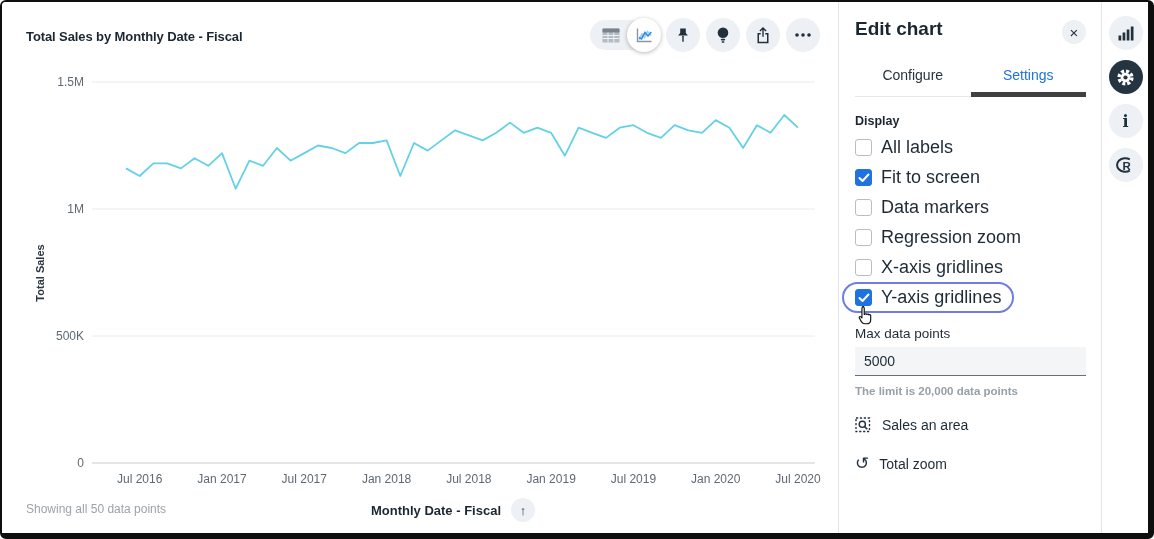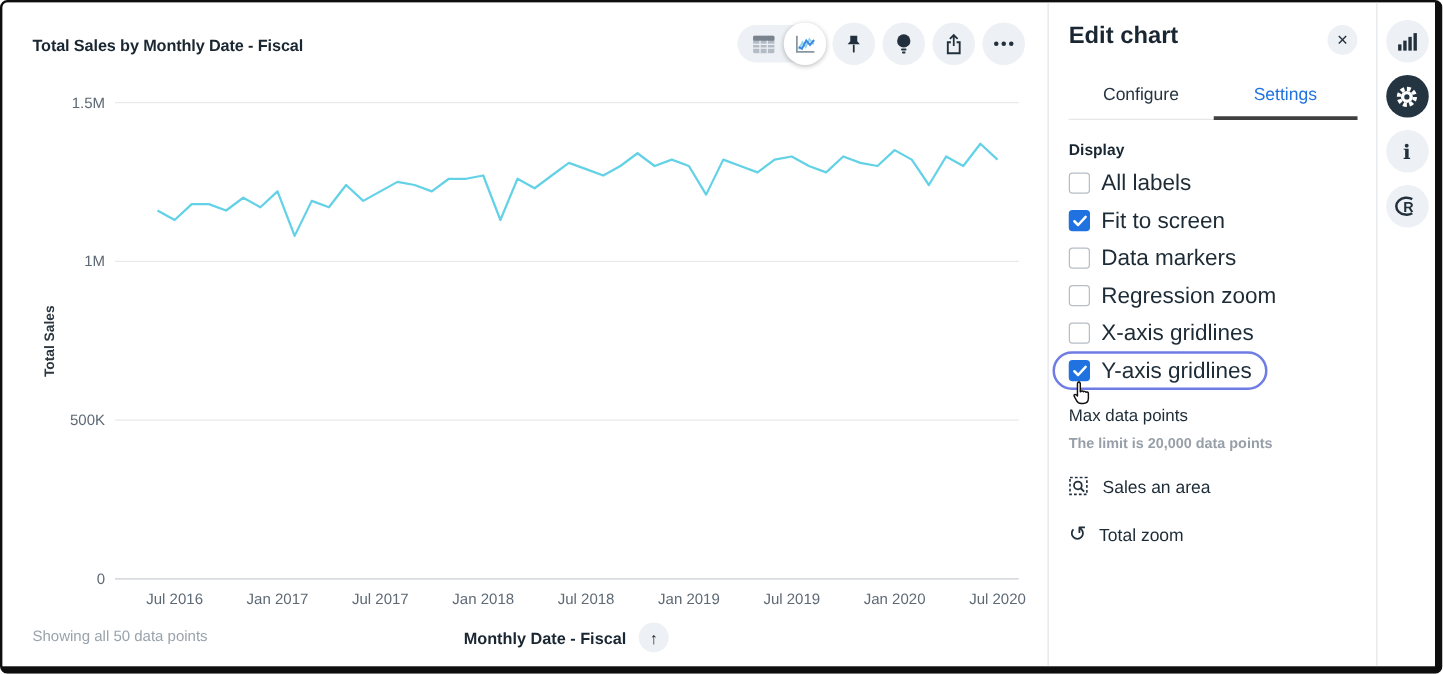--- a/index.html
+++ b/index.html
@@ -34,21 +34,21 @@
   .sort-btn { width:24px; height:24px; border-radius:50%; background:#edf0f4; border:none; cursor:pointer;
     font-size:13px; color:#21303c; display:flex; align-items:center; justify-content:center; }
   
   .edit-panel { position:relative; width:263px; flex:none; border-left:1px solid #e2e6e9; background:#fff; padding:16px 15px 0 16px; }
   .panel-header { display:flex; align-items:flex-start; justify-content:space-between; }
   .panel-title { font-size:19px; font-weight:bold; color:#1a2732; }
   .close-btn { width:24px; height:24px; border-radius:50%; background:#edf0f4; border:none; cursor:pointer;
     font-size:15px; line-height:1; color:#21303c; display:flex; align-items:center; justify-content:center; margin-top:2px; }
   .tabs { display:flex; border-bottom:1px solid #e5e8ea; margin-top:14px; }
   .tab { flex:1; text-align:center; font-size:14px; color:#253441; padding:9px 0 12px; cursor:pointer; }
-  .tab.active { color:#1f72e0; border-bottom:3px solid #404040; padding-bottom:9px; margin-bottom:-1px; }
+  .tab.active { color:#1f72e0; border-bottom:5px solid #404040; padding-bottom:9px; margin-bottom:-1px; }
   .section-heading { font-size:12.5px; font-weight:bold; color:#1a2732; margin:17px 0 7px; }
   .check-row { position:relative; display:flex; align-items:center; gap:9px; height:25px; margin:5px 0;
     width:fit-content; padding:0 10px; margin-left:-10px; cursor:pointer; }
   .check-row.focused { outline:2px solid #6f7ce4; outline-offset:1px; border-radius:15px; }
   .checkbox { width:17px; height:17px; border:1.5px solid #b6bec6; border-radius:3px; background:#fff;
     flex:none; display:flex; align-items:center; justify-content:center; }
   .checkbox.checked { background:#1f72e0; border-color:#1f72e0; }
   .check-label { font-size:18px; color:#1d2b36; white-space:nowrap; }
   .field-label { font-size:13.5px; color:#1d2b36; margin:16px 0 6px; display:block; }
   .max-input { width:100%; height:29px; background:#f3f5f6; border:none; border-bottom:1px solid #66707a;
@@ -202,20 +202,21 @@
             </svg>
           </span>
           <span class="check-label">Y-axis gridlines</span>
           <svg class="cursor-hand" width="19" height="21" viewBox="0 0 19 21">
             <path d="M6.6 1.6c.95 0 1.65.72 1.65 1.65v6.15h.4c.25-.75 1.95-.72 2.15.1.3-.62 1.85-.5 2.05.32.3-.45 1.75-.3 1.85.62v4.2c0 2.65-1.65 4.15-4.3 4.15H8.9c-1.75 0-2.75-.72-3.55-2.15l-2.05-3.7c-.5-.92.75-1.85 1.55-1.12l1.1 1V3.25c0-.93.7-1.65 1.65-1.65z" fill="#fff" stroke="#111" stroke-width="1.15" stroke-linejoin="round"></path>
           </svg>
         </div>
       </div>
 
     <label class="field-label">Max data points</label>
+    <input class="max-input" type="text" value="5000" style="">
     <div class="helper">The limit is 20,000 data points</div>
 
     <div class="action-row">
       <svg width="17" height="17" viewBox="0 0 17 17">
         <rect x="1" y="1" width="13.5" height="13.5" fill="none" stroke="#21303c" stroke-width="1.3" stroke-dasharray="2.2 1.7"></rect>
         <circle cx="7.3" cy="7.3" r="3.1" fill="none" stroke="#21303c" stroke-width="1.4"></circle>
         <line x1="9.6" y1="9.6" x2="12.3" y2="12.3" stroke="#21303c" stroke-width="1.5"></line>
       </svg>
       <span class="action-label">Sales an area</span>
     </div>

